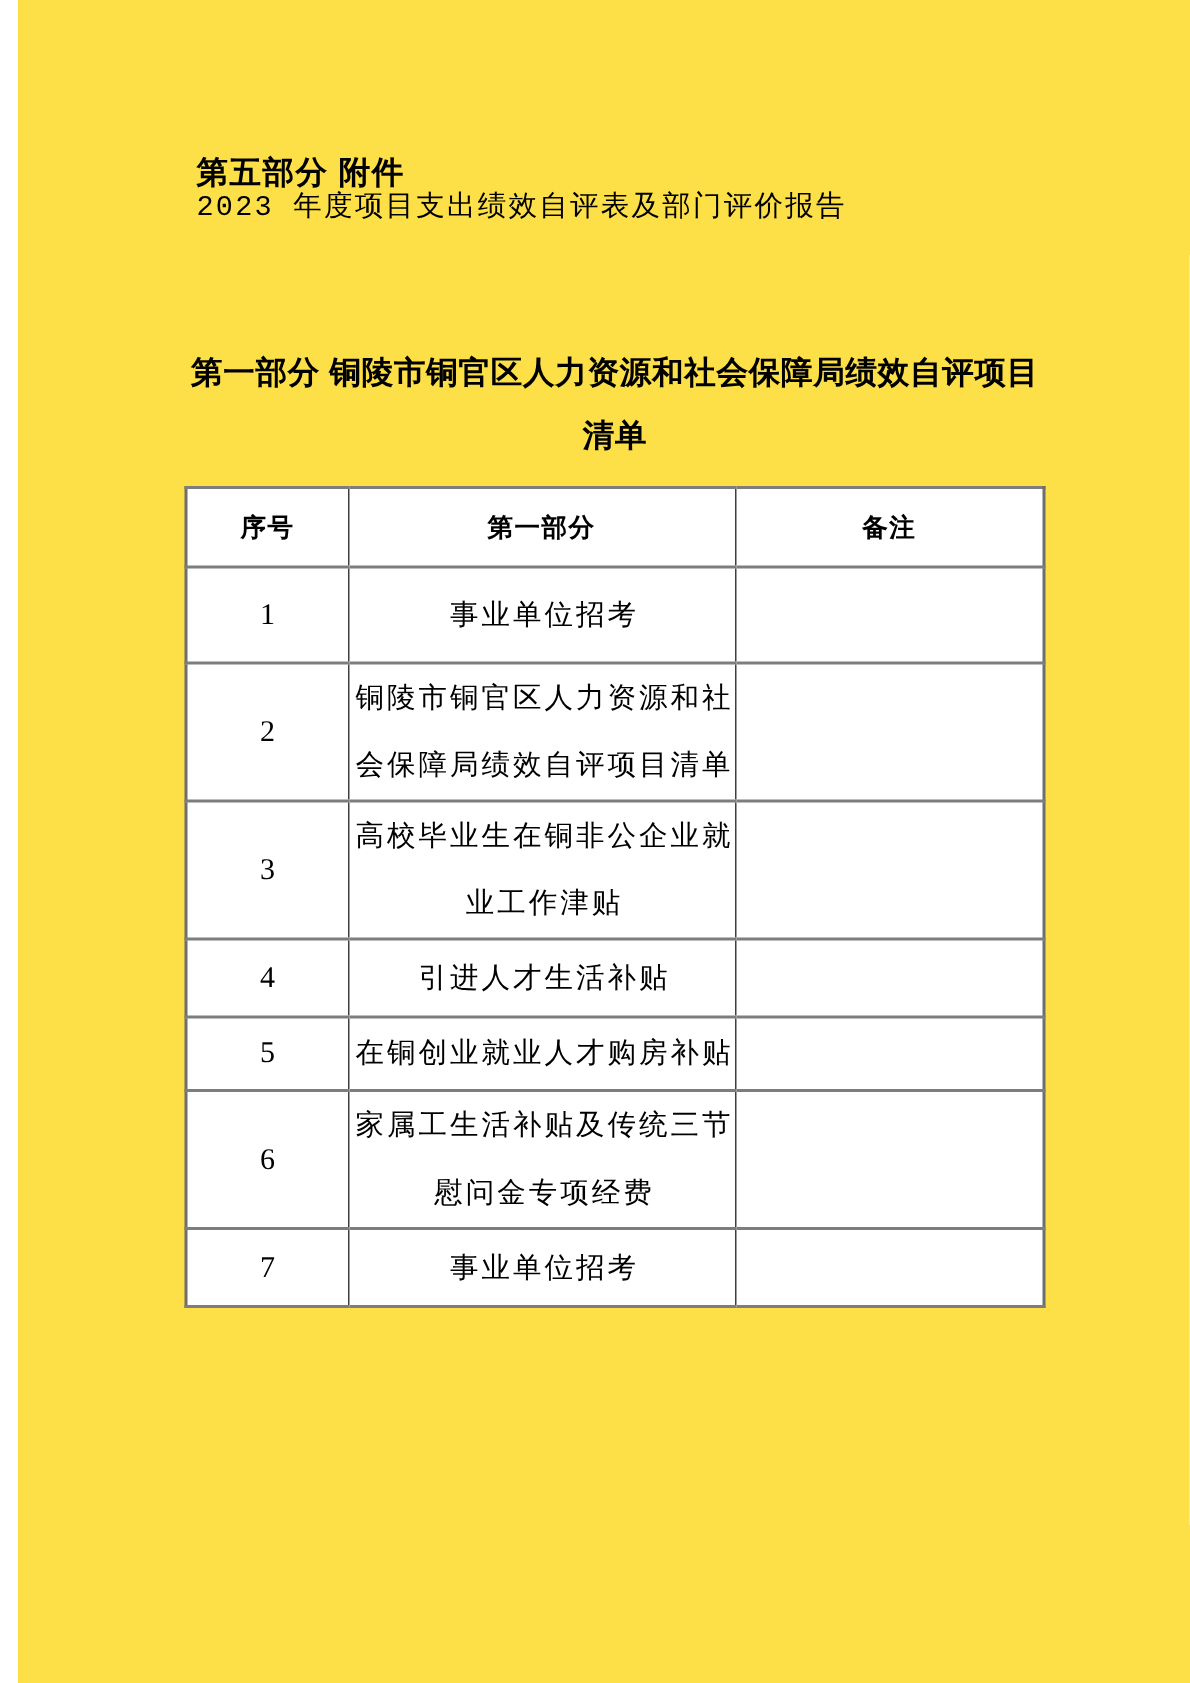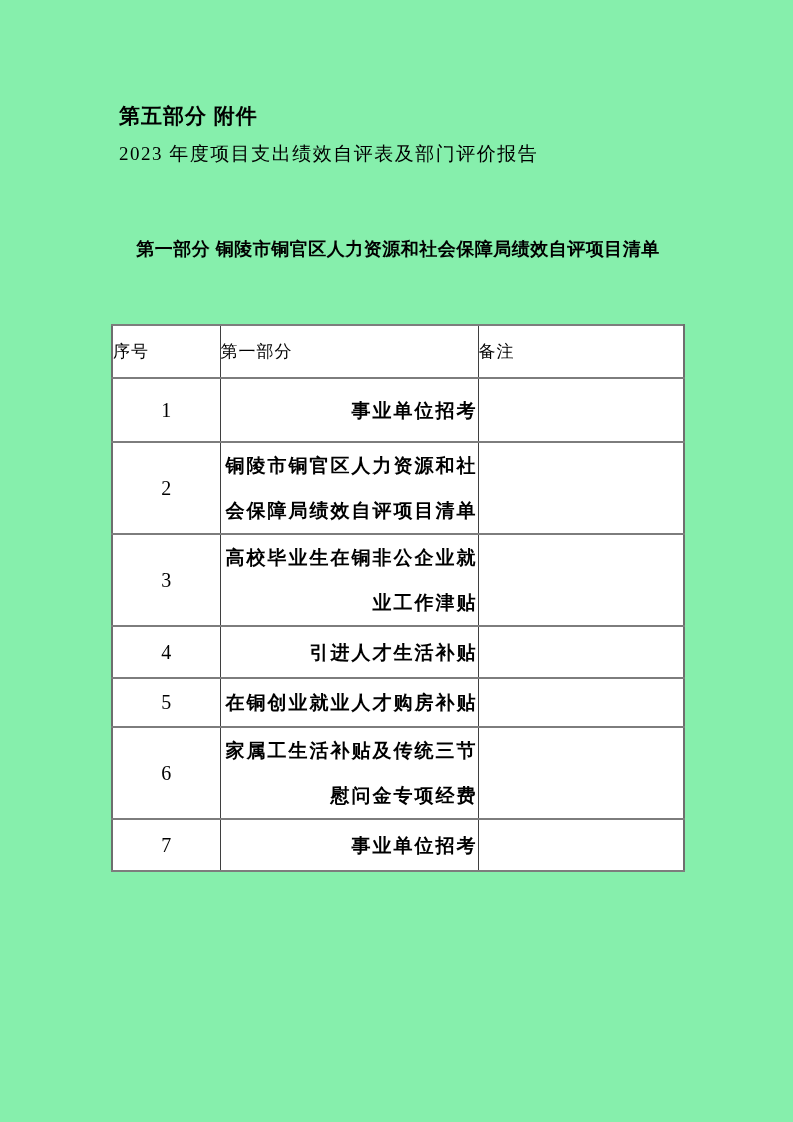--- a/index.html
+++ b/index.html
@@ -8,55 +8,56 @@
     width: 793px;
     height: 1122px;
     position: relative;
     font-family: "Liberation Serif", "DejaVu Serif", serif;
     color: #000000;
     overflow: hidden;
   }
   .page {
     position: absolute;
     inset: 0;
-    background: #86efac;
+    background: #fde047;
+    margin-left: 12px;
   }
   .section-heading {
     position: absolute;
     left: 119px;
     top: 103px;
     font-family: "Liberation Sans", "DejaVu Sans", sans-serif;
     font-weight: 700;
     font-size: 21px;
     line-height: 26px;
     letter-spacing: 1px;
     color: #000000;
     white-space: nowrap;
   }
   .subtitle {
     position: absolute;
     left: 119px;
-    top: 141px;
-    font-family: Liberation Serif, serif;
+    top: 125px;
+    font-family: Liberation Mono, monospace;
     font-weight: 400;
     font-size: 19px;
     line-height: 26px;
     letter-spacing: 1.5px;
     color: #000000;
     white-space: nowrap;
     text-align: right;
   }
   .part-heading {
     position: absolute;
     left: 109px;
     top: 228px;
     width: 578px;
     font-family: "Liberation Sans", "DejaVu Sans", sans-serif;
     font-weight: 700;
-    font-size: 18px;
+    font-size: 21px;
     line-height: 42px;
     letter-spacing: 0.5px;
     text-align: center;
     color: #000000;
   }
   table.project-table {
     position: absolute;
     left: 111px;
     top: 324px;
     border-collapse: collapse;
@@ -74,45 +75,44 @@
     border-right: 1px solid #3f3f3f;
     vertical-align: middle;
     background: #ffffff;
   }
   table.project-table tr > th:first-child,
   table.project-table tr > td:first-child { border-left: 2px solid #6e6e6e; }
   table.project-table tr > th:last-child,
   table.project-table tr > td:last-child { border-right: 2px solid #6e6e6e; }
   thead tr { height: 53px; }
   thead th {
-    font-weight: 400;
+    font-weight: 700;
     font-size: 17px;
     letter-spacing: 1px;
-    text-align: left;
+    text-align: center;
   }
   tbody tr { height: 52px; }
   tbody tr:nth-child(1) { height: 64px; }
   tbody tr:nth-child(2) { height: 92px; }
   tbody tr:nth-child(3) { height: 90px; }
   tbody tr:nth-child(5) { height: 49px; }
   tbody tr:nth-child(6) { height: 90px; }
   td.cell-no {
     text-align: center;
     font-size: 20px;
     font-family: "Liberation Serif", "DejaVu Serif", serif;
   }
   td.cell-name {
     font-size: 19px;
     letter-spacing: 2px;
     line-height: 45px;
     padding-left: 4px;
     padding-right: 0;
-    text-align: right;
+    text-align: center;
     word-break: break-all;
-    font-weight: bold;
   }
   td.cell-remark { font-size: 19px; }
 </style>
 </head>
 <body>
 
 <div class="page">
 
   <div class="section-heading">第五部分 附件</div>
 

